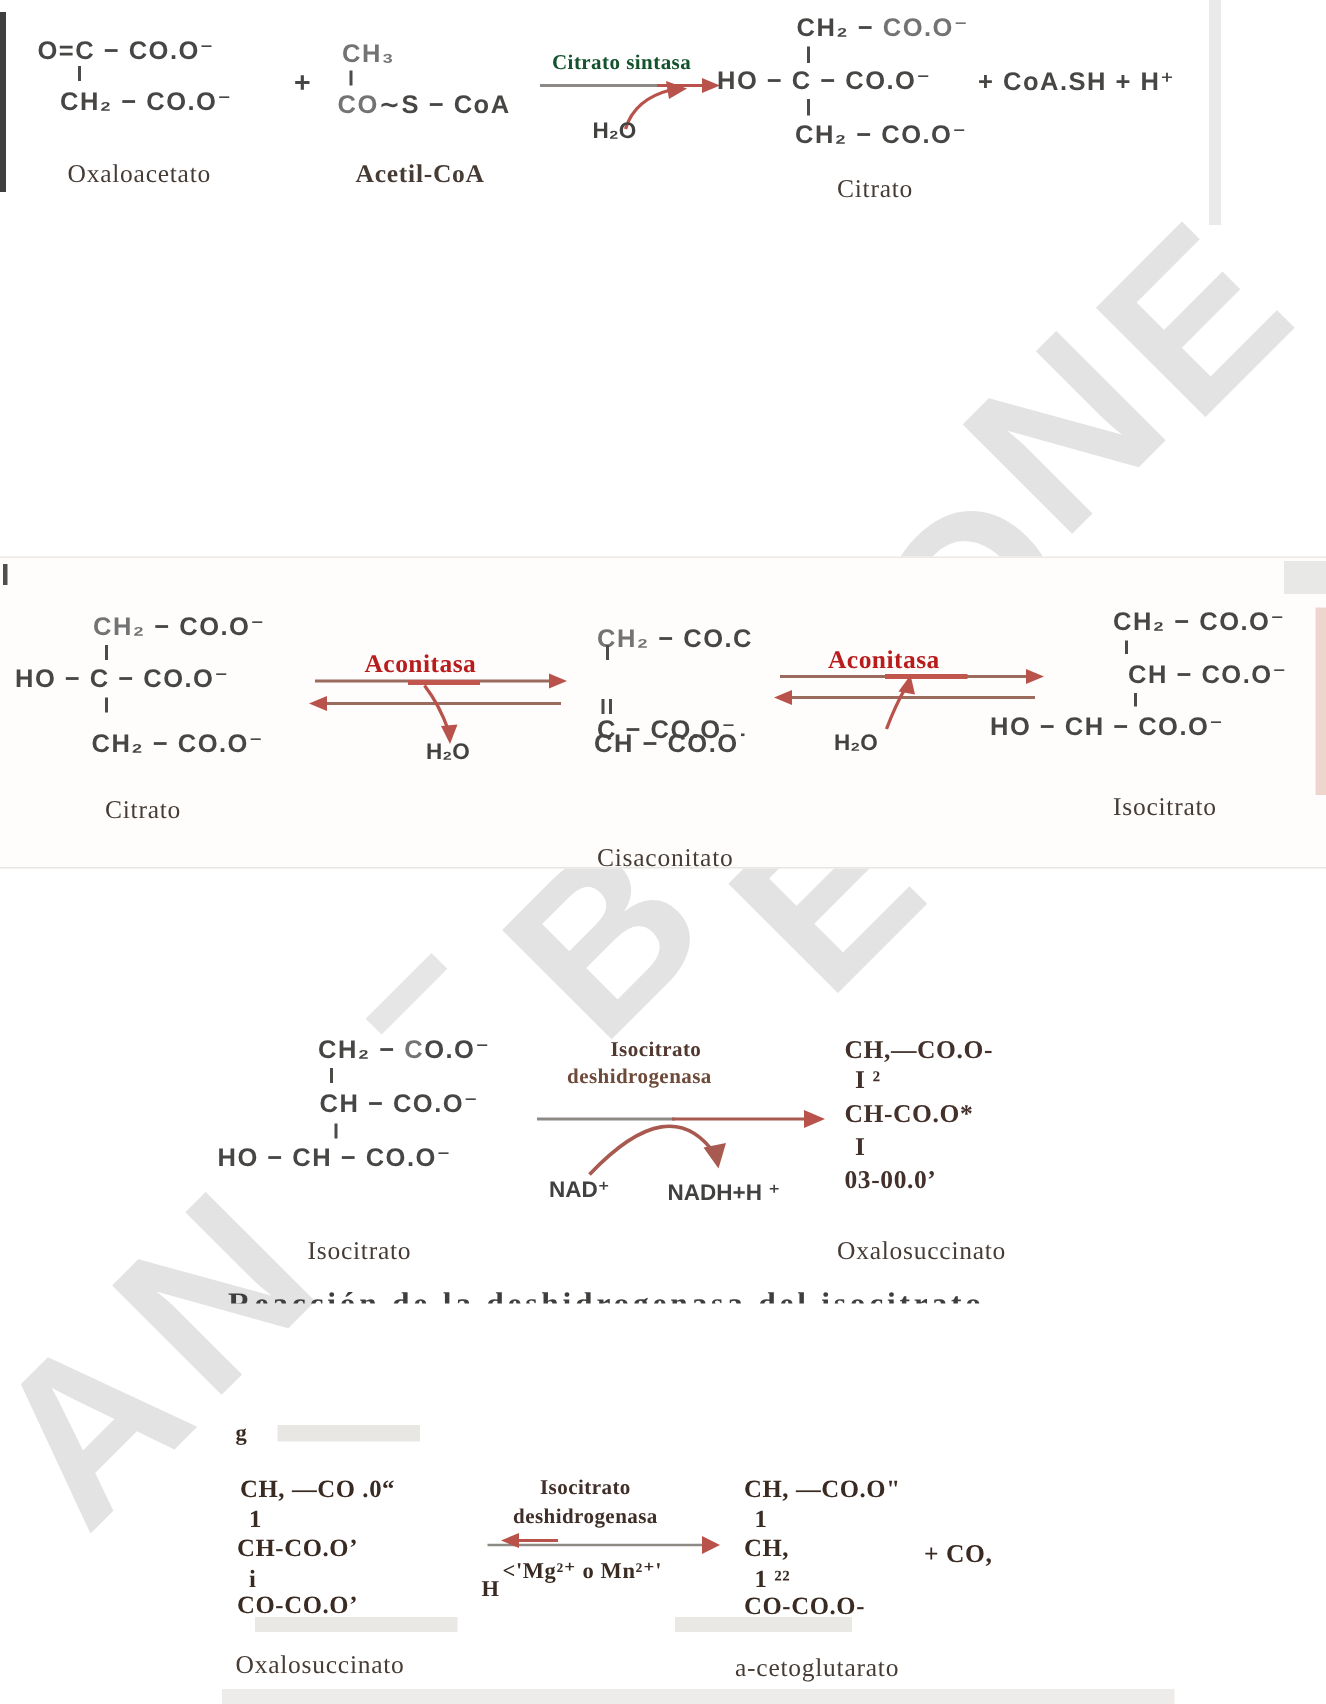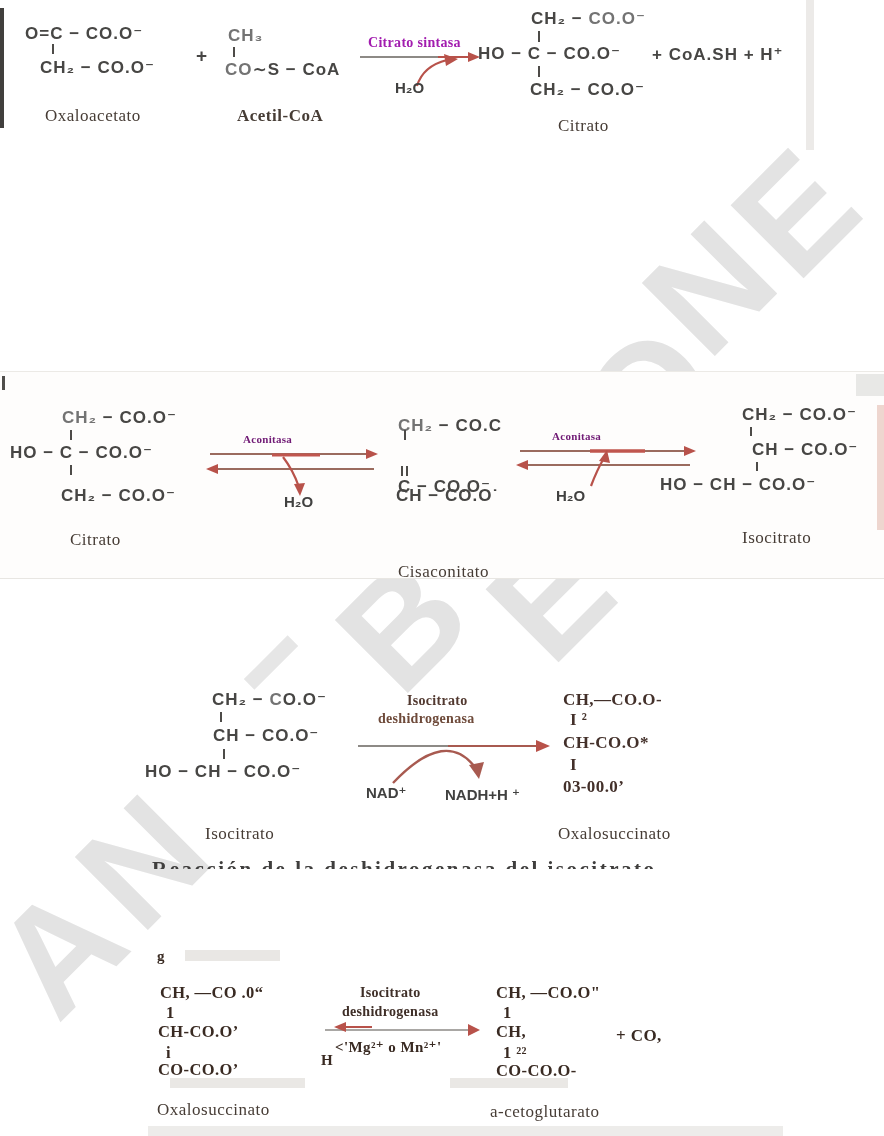--- a/index.html
+++ b/index.html
@@ -7,22 +7,22 @@
   
   .f{position:absolute;font-family:"Liberation Sans","DejaVu Sans",sans-serif;font-weight:700;
      font-size:17px;letter-spacing:1px;color:#474644;white-space:pre;z-index:3;line-height:1.1;}
   .red{color:#737373;}
   .big{font-size:19px;}
   
   .lbl{position:absolute;font-family:"Liberation Serif","DejaVu Serif",serif;font-size:17px;
        color:#463c35;letter-spacing:.5px;white-space:pre;z-index:3;}
   
   .enz{position:absolute;font-family:"Liberation Serif","DejaVu Serif",serif;font-weight:700;
-       font-size:14px;color:#a21caf;letter-spacing:.3px;white-space:pre;z-index:3;}
-  .enz2{color:#701a75;font-size:11px;}
+       font-size:14px;color:#14532d;letter-spacing:.3px;white-space:pre;z-index:3;}
+  .enz2{color:#b91c1c;font-size:17px;}
   .enz3{color:#523930;}
   .enz4{color:#3f2f28;}
   
   .wf{position:absolute;font-family:"Liberation Sans","DejaVu Sans",sans-serif;font-weight:700;
       font-size:15px;color:#414140;white-space:pre;z-index:3;}
   
   .sf{position:absolute;font-family:"Liberation Serif","DejaVu Serif",serif;font-weight:700;
       font-size:17px;color:#43302a;letter-spacing:.4px;white-space:pre;z-index:3;}
   .sf4{position:absolute;font-family:"Liberation Serif","DejaVu Serif",serif;font-weight:600;
       font-size:16.5px;color:#392a22;letter-spacing:.4px;white-space:pre;z-index:3;}

